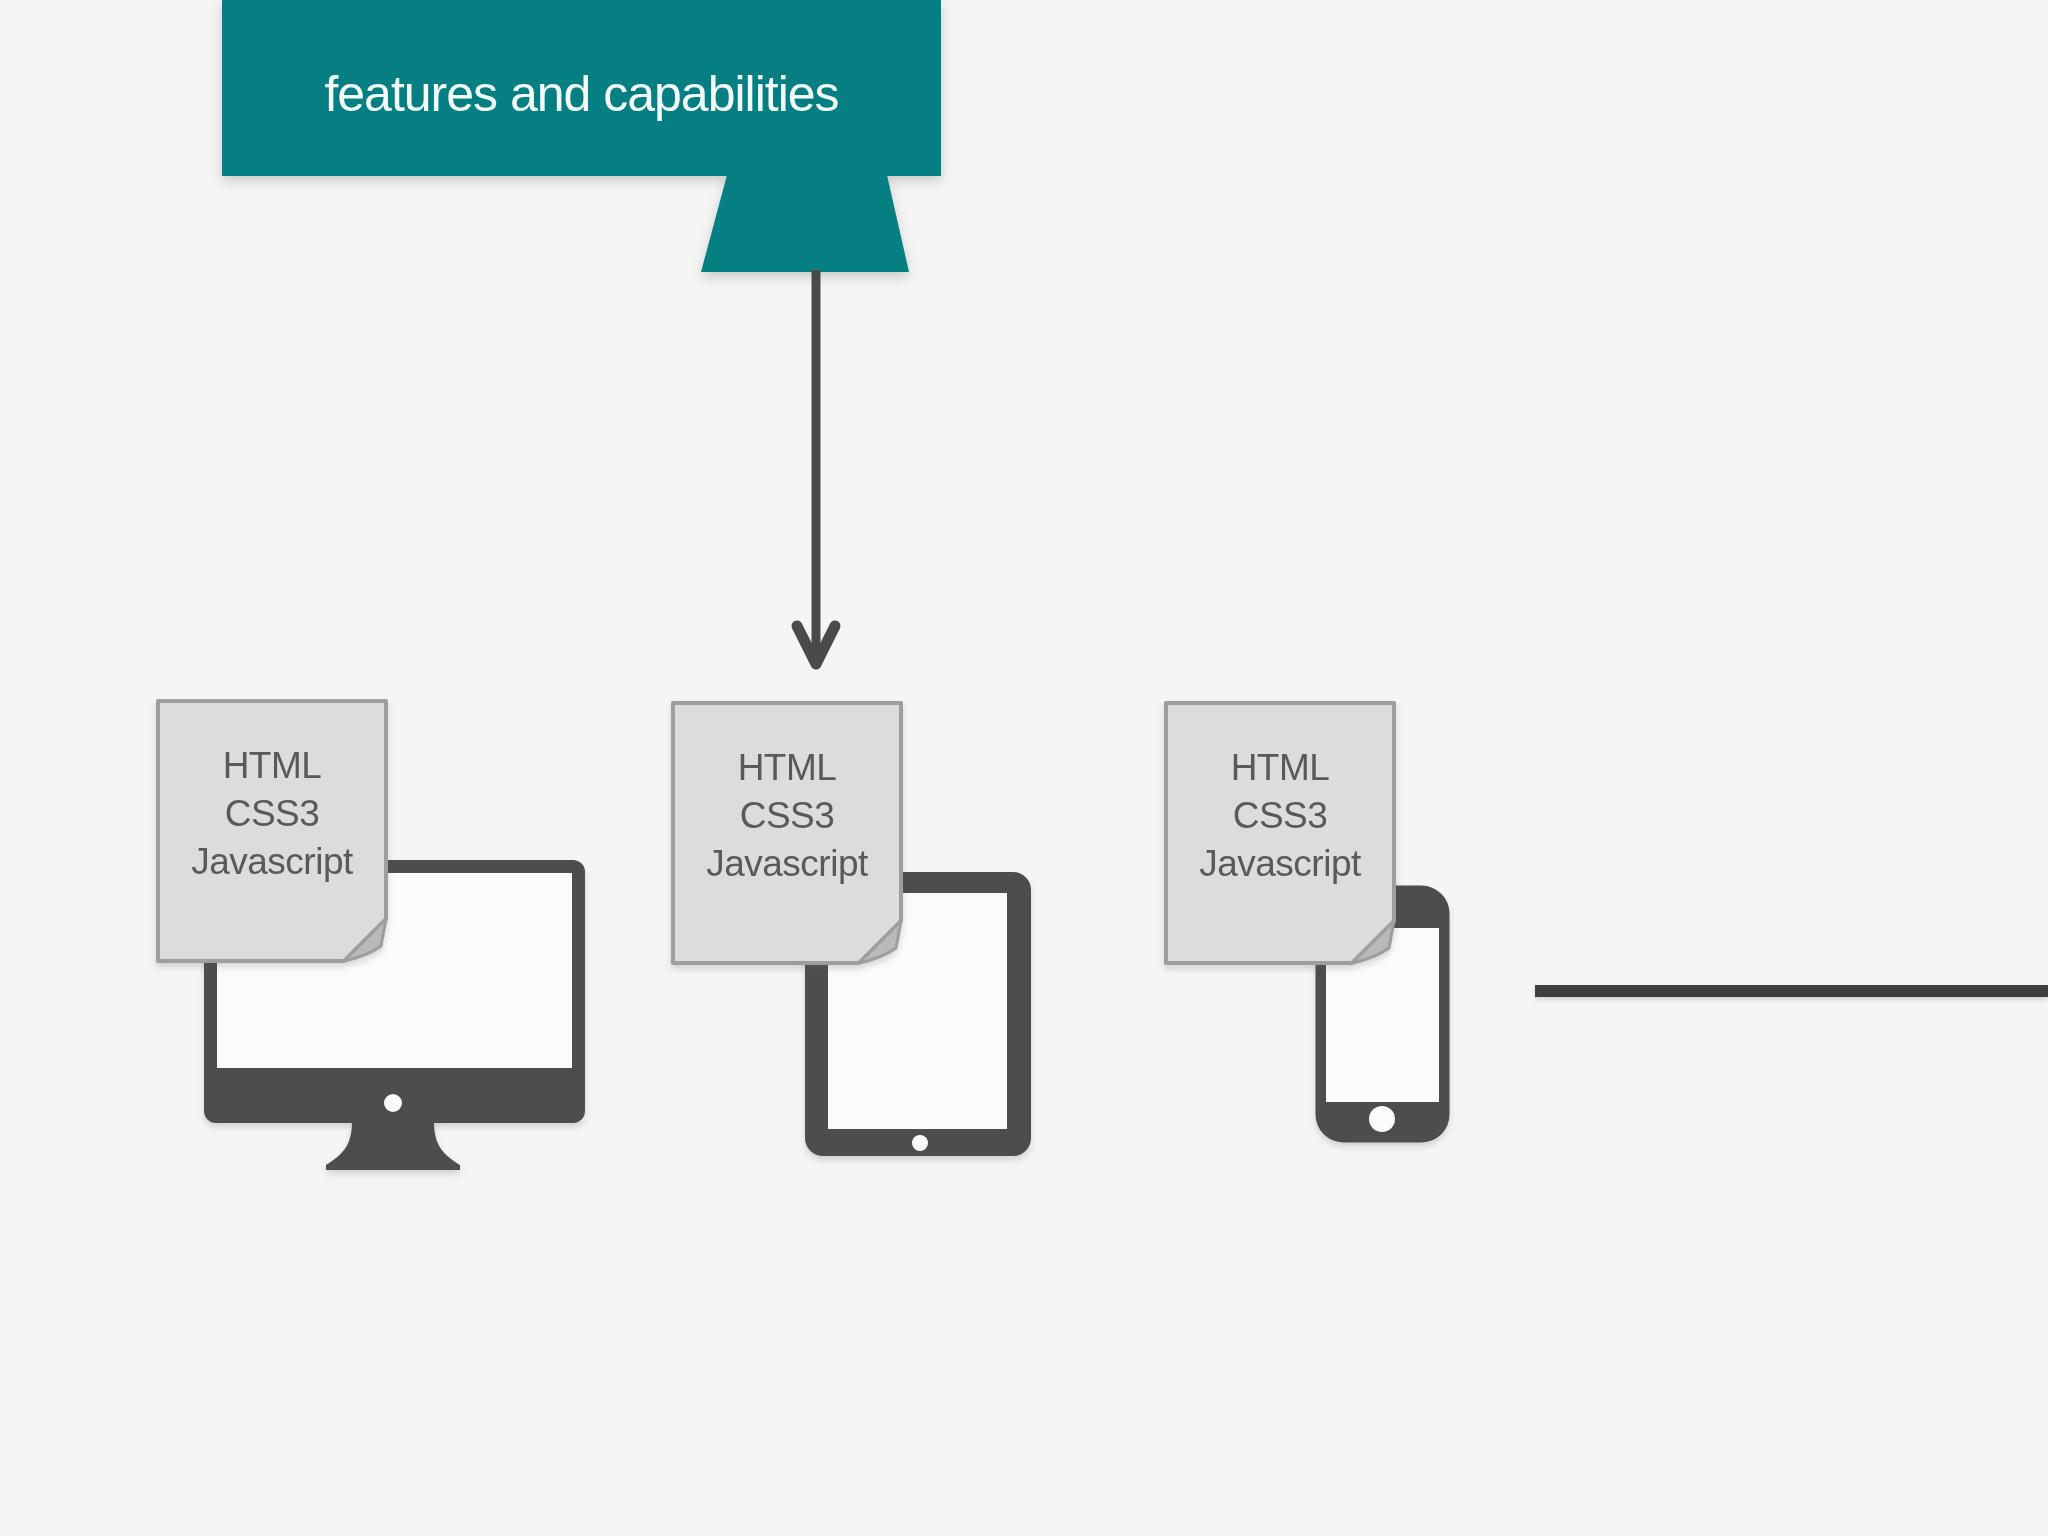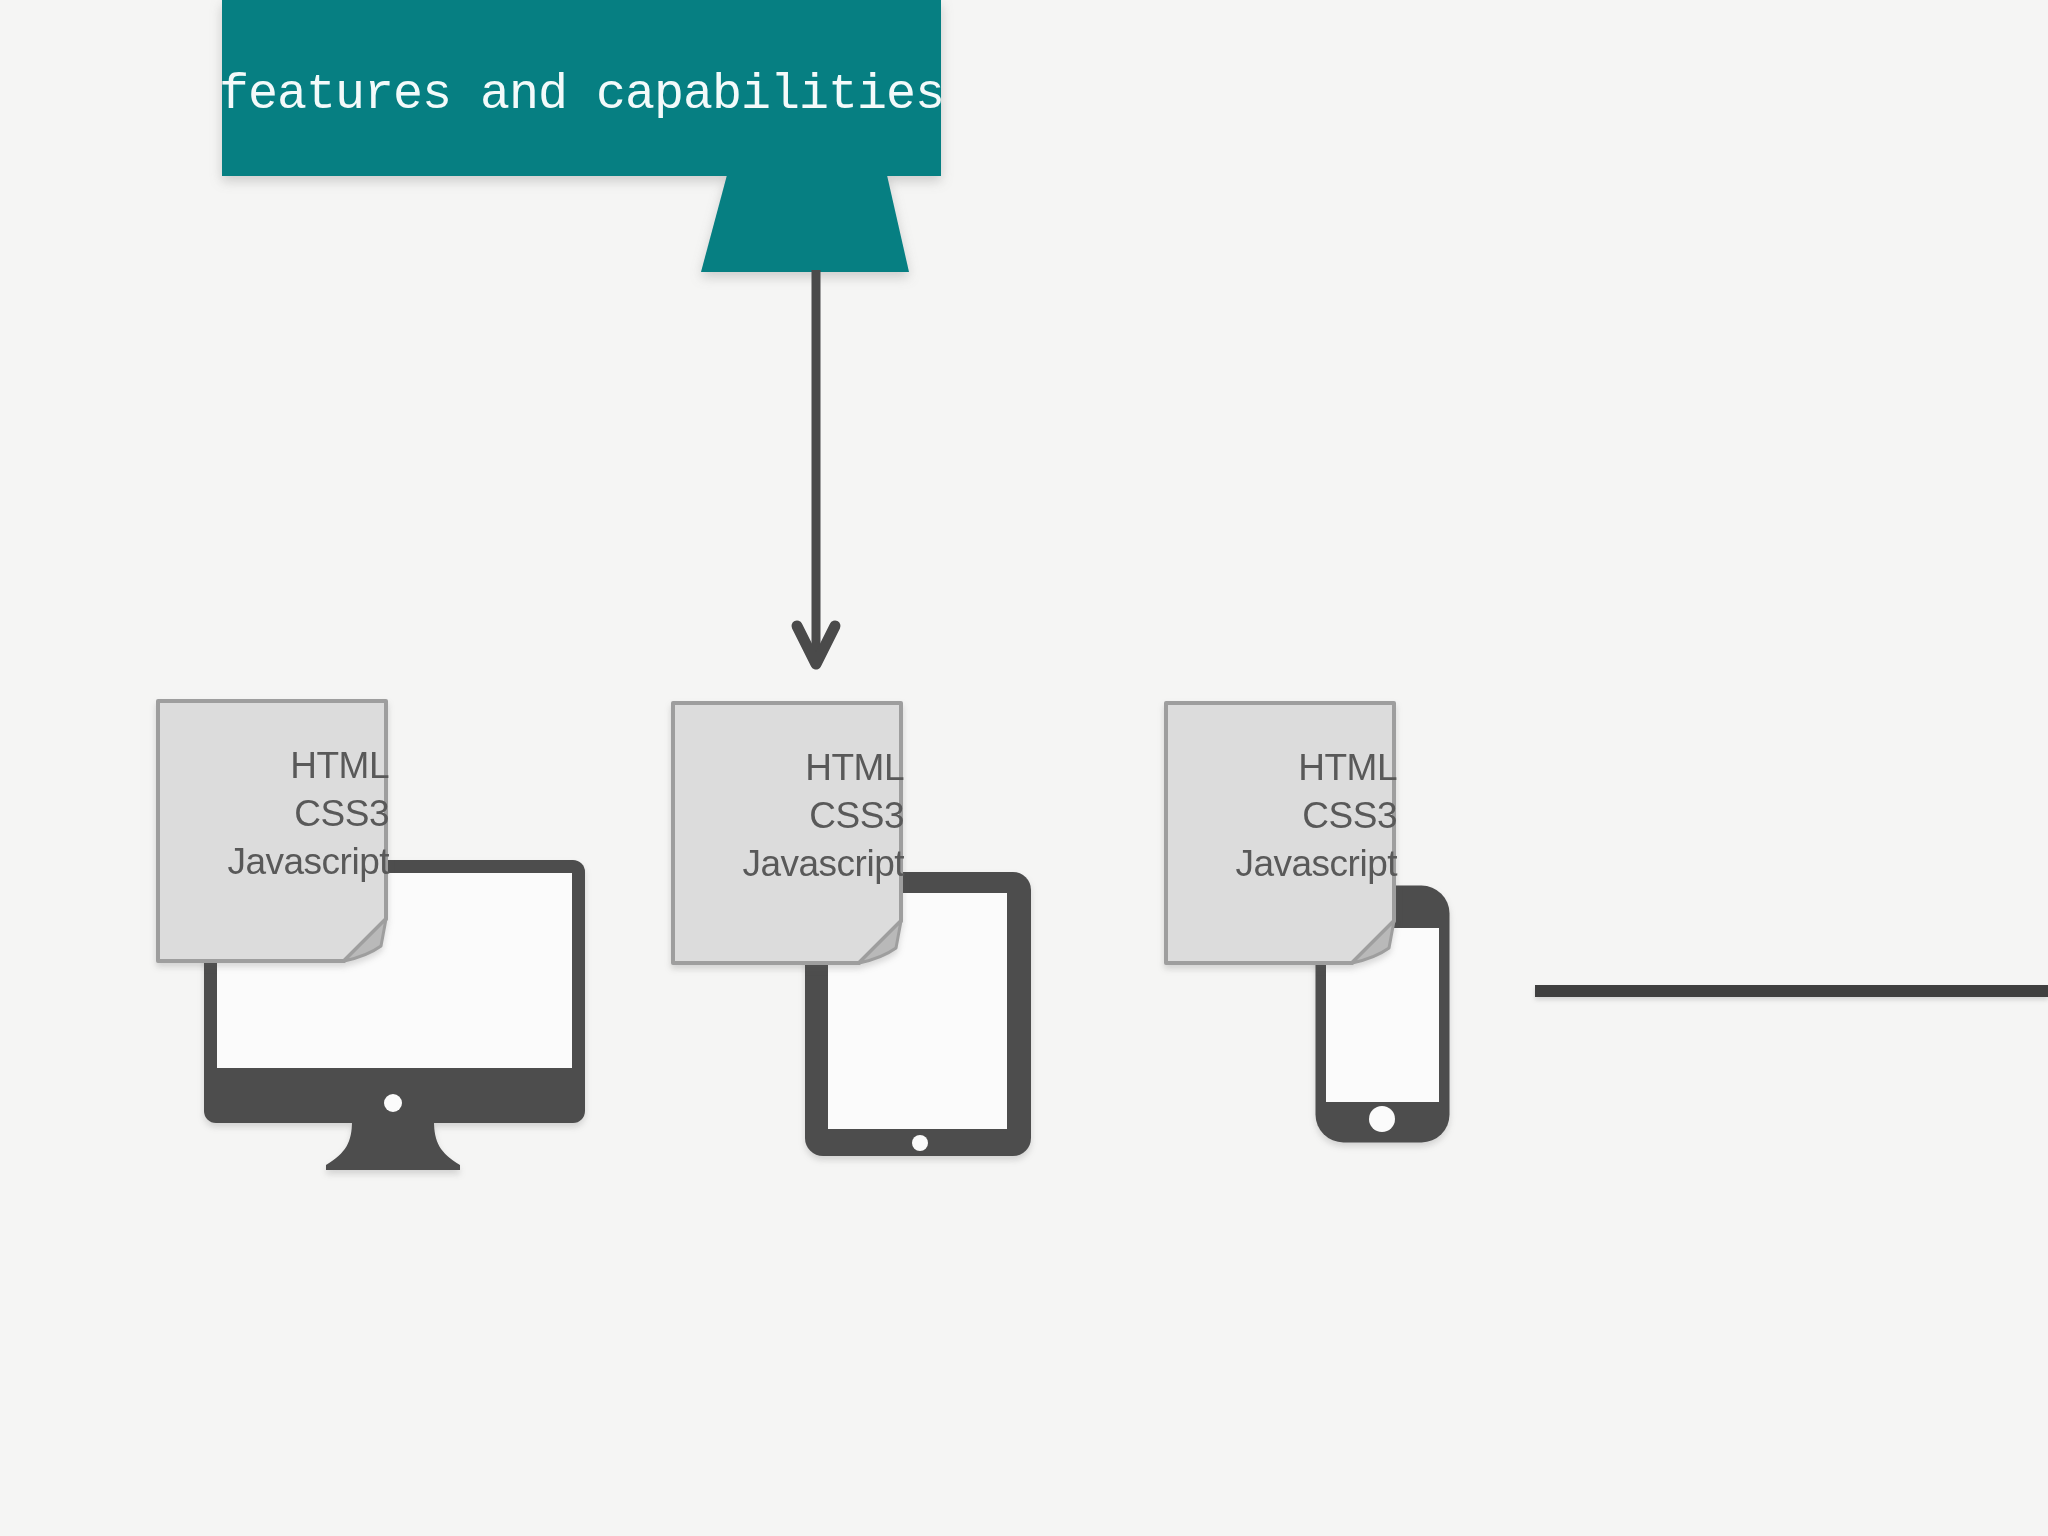--- a/index.html
+++ b/index.html
@@ -19,37 +19,37 @@
   body{background:var(--background);font-family:"Liberation Sans","DejaVu Sans",sans-serif;}
   .stage{position:relative;width:2048px;height:1536px;background:var(--background);overflow:hidden;}
 
   
   .callout-wrap{position:absolute;left:0;top:0;width:2048px;height:300px;
                 filter:drop-shadow(0 5px 6px rgba(80,80,80,0.25));}
   .callout-box{position:absolute;left:222px;top:0;width:719px;height:176px;
                background:var(--accent-teal);display:flex;align-items:center;justify-content:center;
                padding-top:12px;box-sizing:border-box;}
   .callout-text{color:var(--callout-text);font-size:50px;font-weight:300;
-                letter-spacing:-1px;white-space:nowrap;font-family:Liberation Mono, monospace;}
+                letter-spacing:-1px;white-space:nowrap;}
   .callout-tail{position:absolute;left:701px;top:175px;width:208px;height:97px;
                 background:var(--accent-teal);
                 clip-path:polygon(12.5% 0, 89.4% 0, 100% 100%, 0 100%);}
 
   .arrow-svg{position:absolute;left:778px;top:270px;}
   .arrow-svg line,.arrow-svg path{stroke:var(--arrow-gray);}
 
   .device-svg{position:absolute;filter:drop-shadow(0 4px 3px rgba(90,90,90,0.22));}
   .device-svg .body{fill:var(--device-gray);}
   .device-svg .screen{fill:var(--screen-fill);}
 
   .card-svg{position:absolute;filter:drop-shadow(0 4px 3px rgba(90,90,90,0.22));}
   .card-svg .page{fill:var(--card-fill);stroke:var(--card-border);stroke-width:4;stroke-linejoin:round;}
   .card-svg .fold{fill:var(--card-fold);stroke:var(--card-border);stroke-width:3;stroke-linejoin:round;}
 
-  .card-label{position:absolute;width:234px;text-align:right;color:var(--card-text);
+  .card-label{position:absolute;width:234px;text-align:center;color:var(--card-text);
               font-size:37px;line-height:48px;letter-spacing:-0.5px;}
   .card-label span{display:block;}
 
   .divider-line{position:absolute;left:1535px;top:985px;width:513px;height:12px;
                 background:var(--divider);filter:drop-shadow(0 3px 2px rgba(90,90,90,0.2));}
 </style>
 </head>
 <body>
 
 <div class="stage">

